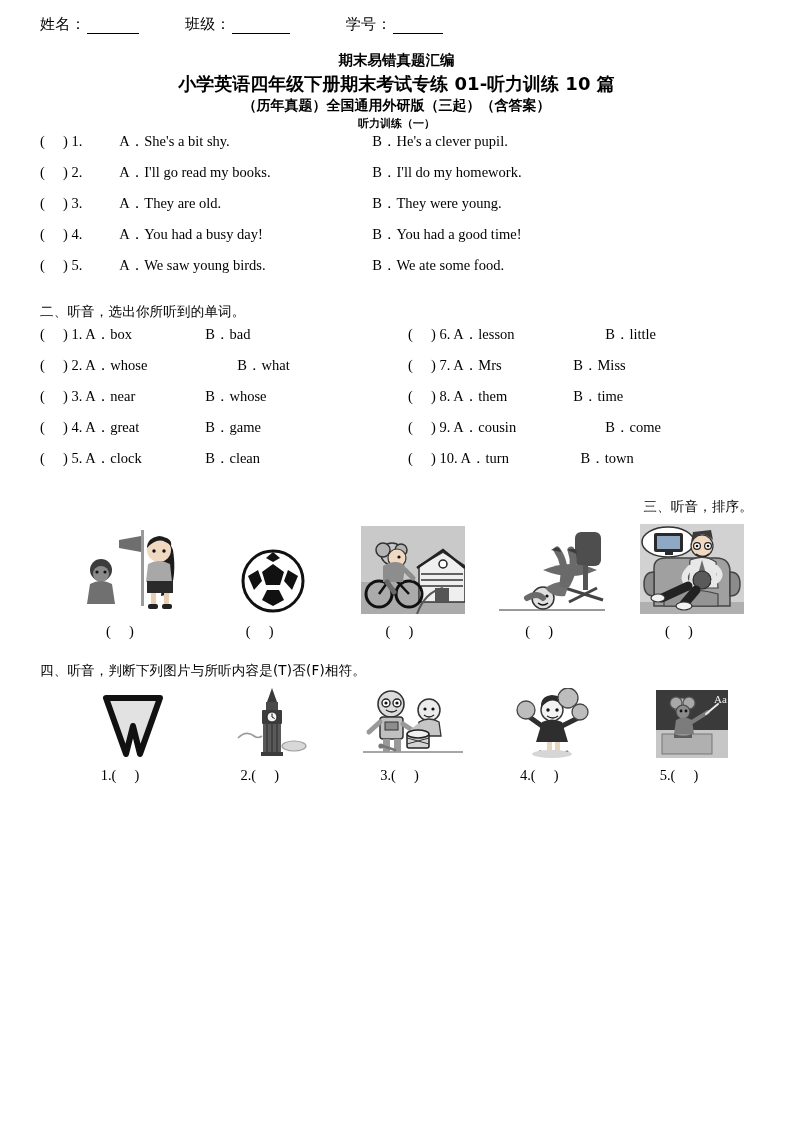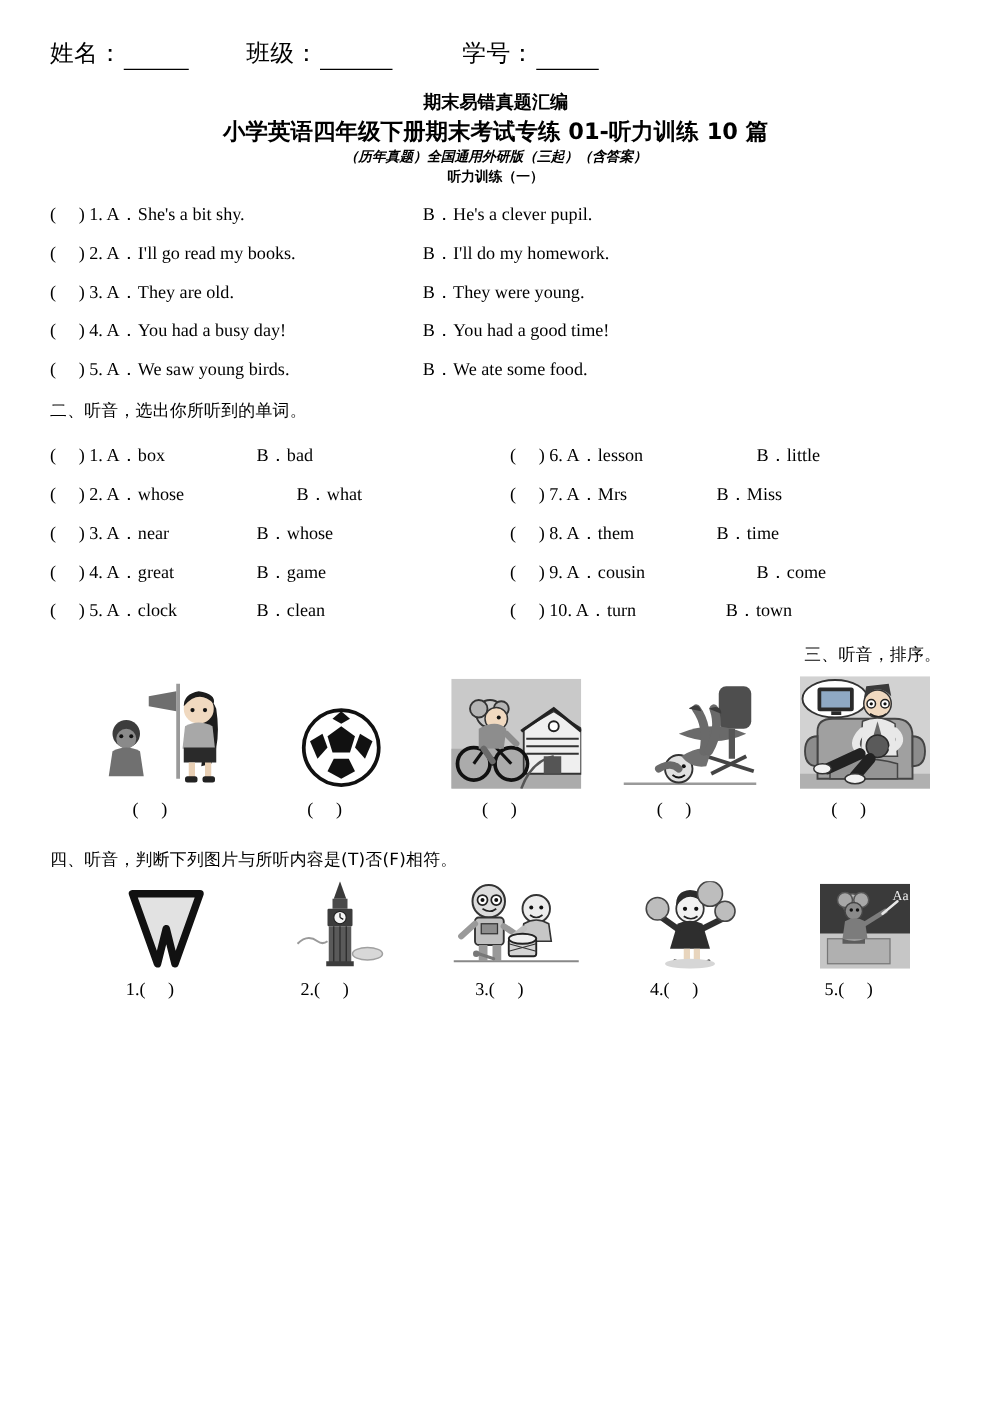--- a/index.html
+++ b/index.html
@@ -20,23 +20,23 @@
     width: 793px;
     height: 1122px;
     box-sizing: border-box;
     padding: 0 40px;
   }
 
   
   .idbar {
     display: flex;
     align-items: center;
-    padding-top: 30px;
+    padding-top: 15px;
     font-family: "DejaVu Sans", "Liberation Sans", sans-serif;
-    font-size: 19px;
+    font-size: 15px;
     letter-spacing: 0.3px;
   }
   .idfield { display: flex; align-items: flex-end; }
   .idfield .lbl { white-space: pre; }
   .idfield .rule {
     display: inline-block;
     border-bottom: 1.3px solid #000;
     height: 13px;
     margin-left: 1px;
   }
@@ -49,21 +49,21 @@
   
   .title-block {
     margin-top: 16px;
     text-align: center;
     font-family: "DejaVu Sans", "Liberation Sans", sans-serif;
     font-weight: bold;
     line-height: 1.42;
   }
   .title-1 { font-size: 14.5px; }
   .title-2 { font-size: 18px; }
-  .title-3 { font-size: 11px; font-style: italic; }
+  .title-3 { font-size: 14px; }
   .title-4 { font-size: 11px; }
 
   
   .sec-head {
     font-family: "DejaVu Sans", "Liberation Sans", sans-serif;
     font-size: 13.5px;
     margin-top: 16px;
     margin-bottom: 4px;
     letter-spacing: 0.2px;
   }
@@ -78,22 +78,22 @@
     height: 31px;
   }
   .brk {
     white-space: pre;
     flex: 0 0 auto;
   }
   .optA {
     flex: 0 0 auto;
     padding-left: 3px;
   }
-  .sent-grid .optA { width: 253px; }
-  .optB { flex: 0 0 auto; margin-top: 13px; }
+  .sent-grid .optA { width: 253px; margin-left: 34px; }
+  .optB { flex: 0 0 auto; }
 
   
   .two-col {
     display: flex;
   }
   .col-left { width: 368px; flex: 0 0 auto; }
   .col-right { width: 360px; flex: 0 0 auto; }
   .wordrow {
     display: flex;
     align-items: baseline;

